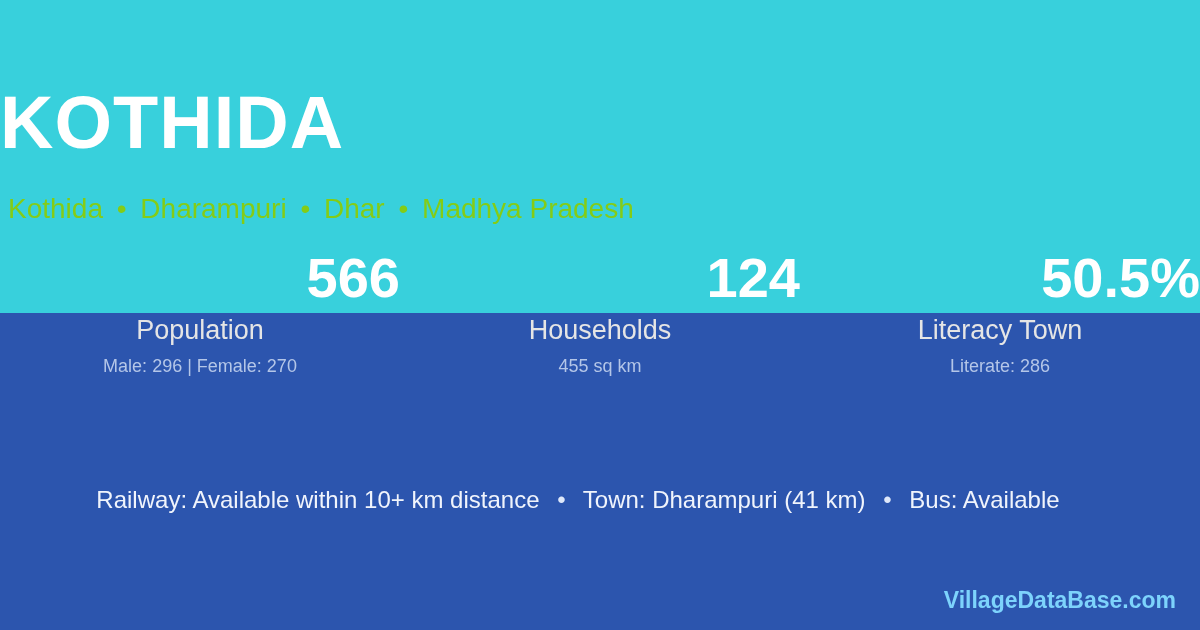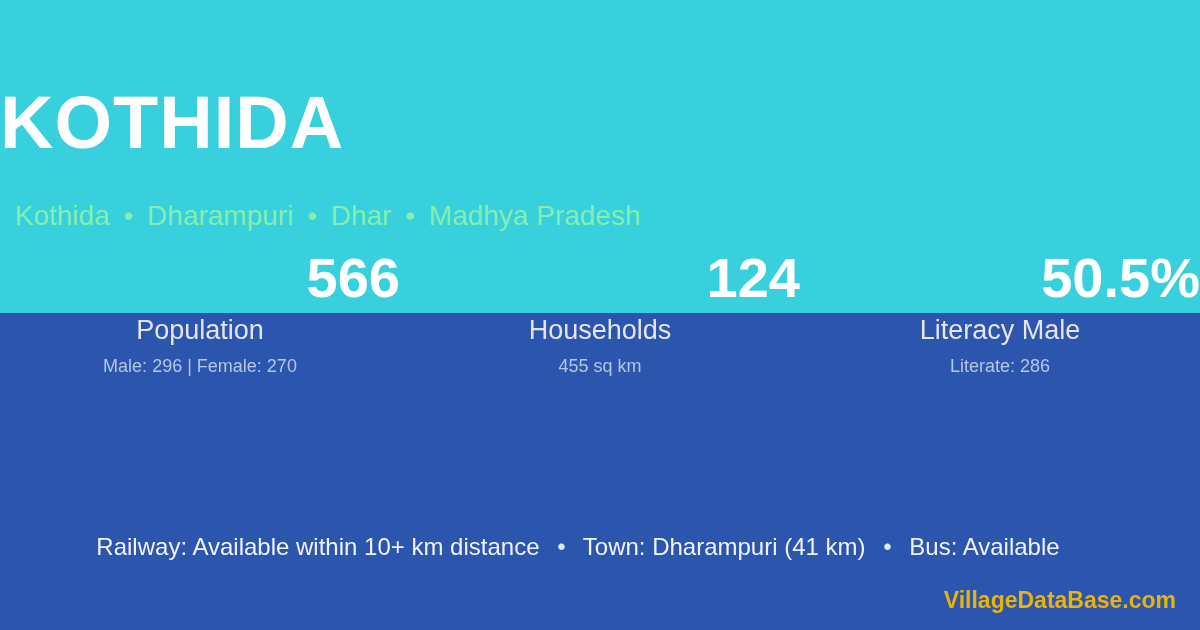--- a/index.html
+++ b/index.html
@@ -53,27 +53,27 @@
     padding: 0;
     font-size: 74px;
     line-height: 74px;
     font-weight: 700;
     letter-spacing: 1px;
     color: #ffffff;
     padding-top: 86px;
     white-space: nowrap;
   }
   .village-breadcrumb {
-    margin: 15px;
+    margin: 8px;
     padding: 0;
     padding-top: 25px;
     font-size: 28px;
     line-height: 32px;
     font-weight: 400;
-    color: #86efac;
+    color: #84cc16;
     white-space: nowrap;
   }
   .breadcrumb-sep {
     padding: 0 6px;
   }
 
   
   .stats {
     position: absolute;
     left: 0;
@@ -115,36 +115,35 @@
   .facilities {
     position: absolute;
     left: 0;
     top: 485px;
     width: 1156px;
     text-align: center;
     font-size: 24px;
     line-height: 30px;
     color: #f0f4fc;
     white-space: nowrap;
-    margin-top: 47px;
   }
   .facility-sep {
     padding: 0 11px;
     color: #dfe8fa;
   }
 
   
   .watermark {
     position: absolute;
     right: 24px;
     bottom: 17px;
     font-size: 23px;
     line-height: 26px;
     font-weight: 700;
-    color: #eab308;
+    color: #7dd3fc;
     white-space: nowrap;
   }
 </style>
 </head>
 <body>
 
 <div class="card">
 
   <div class="band-teal"></div>
   <div class="band-blue"></div>
@@ -171,21 +170,21 @@
     </div>
 
     <div class="stat">
       <div class="stat-value">124</div>
       <div class="stat-label">Households</div>
       <div class="stat-sub">455 sq km</div>
     </div>
 
     <div class="stat">
       <div class="stat-value">50.5%</div>
-      <div class="stat-label">Literacy Male</div>
+      <div class="stat-label">Literacy Town</div>
       <div class="stat-sub">Literate: 286</div>
     </div>
 
   </div>
 
   <div class="facilities">
     <span>Railway: Available within 10+ km distance</span>
     <span class="facility-sep">•</span>
     <span>Town: Dharampuri (41 km)</span>
     <span class="facility-sep">•</span>

